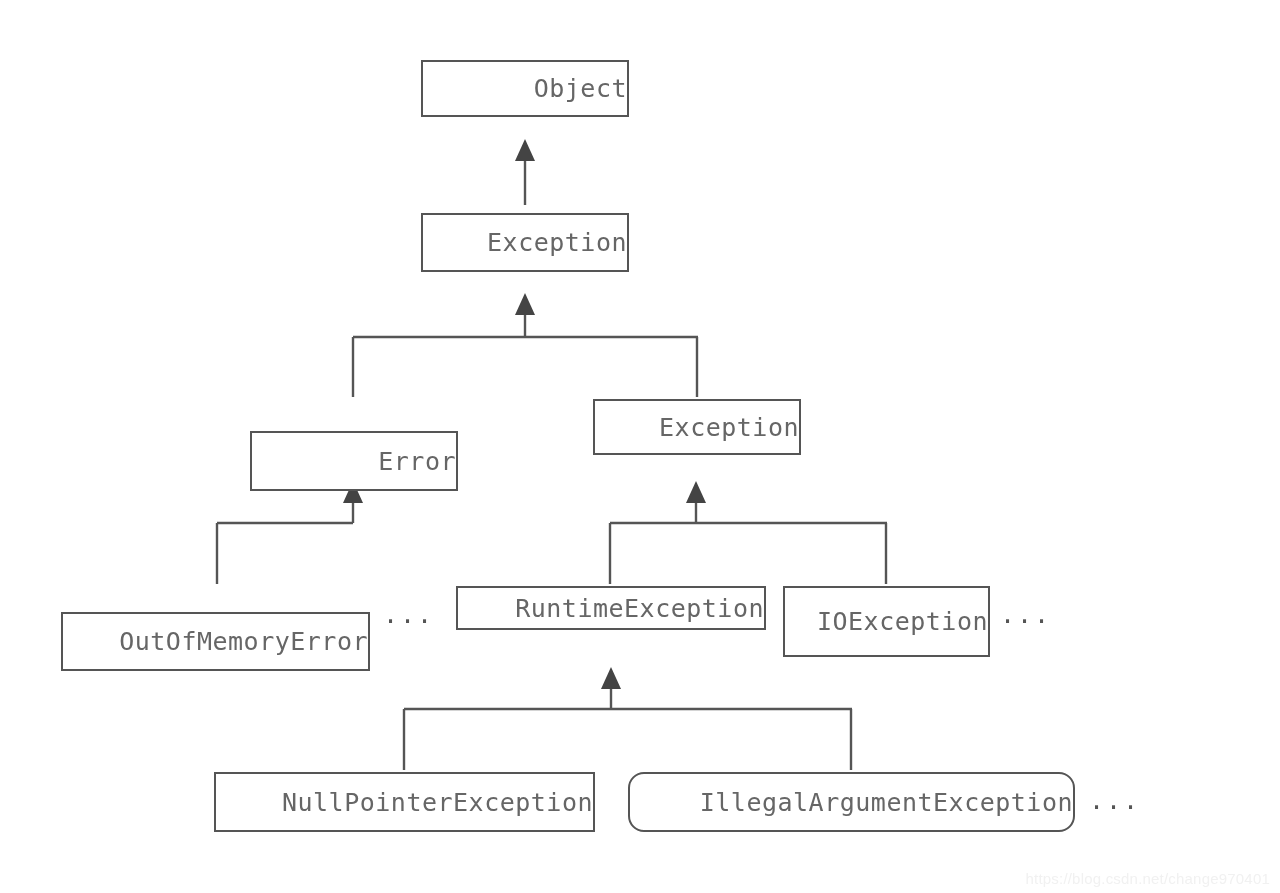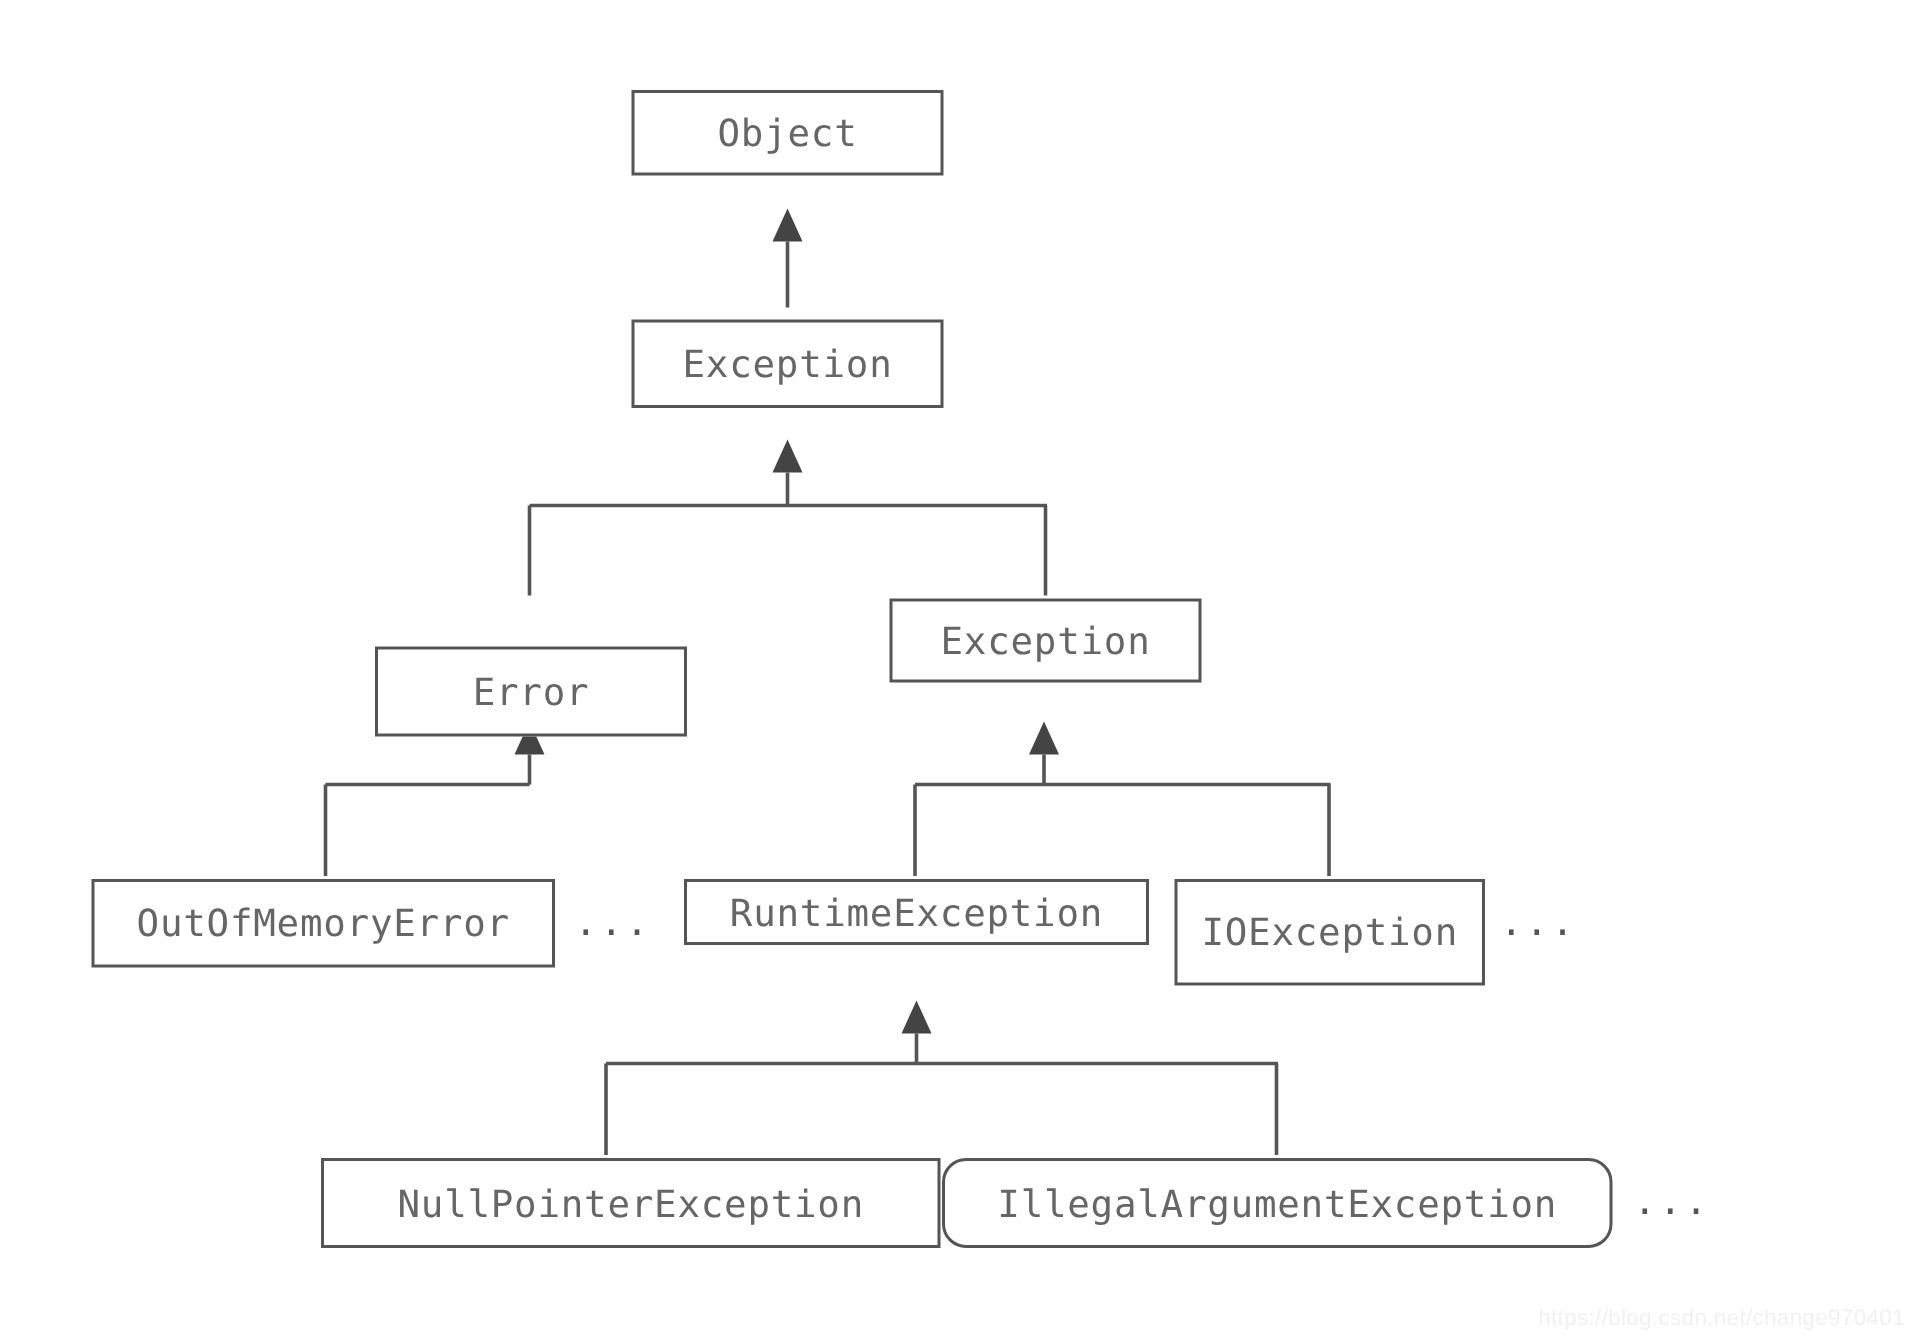--- a/index.html
+++ b/index.html
@@ -19,21 +19,21 @@
   }
 
   
   .class-box {
     position: absolute;
     box-sizing: border-box;
     background: #ffffff;
     border: 2px solid #555555;
     display: flex;
     align-items: center;
-    justify-content: center;
+    justify-content: flex-end;
   }
 
   .class-box-label {
     font-family: "DejaVu Sans Mono", "Liberation Mono", monospace;
     font-size: 25px;
     line-height: 1;
     color: #666666;
     letter-spacing: 0.5px;
     white-space: nowrap;
   }
@@ -122,30 +122,30 @@
       </div>
       <div class="class-box" style="left: 421px; top: 213px; width: 208px; height: 59px;">
         <span class="class-box-label">Exception</span>
       </div>
       <div class="class-box" style="left: 250px; top: 399px; width: 208px; height: 60px; margin-top: 32px;">
         <span class="class-box-label">Error</span>
       </div>
       <div class="class-box" style="left: 593px; top: 399px; width: 208px; height: 56px;">
         <span class="class-box-label">Exception</span>
       </div>
-      <div class="class-box" style="left: 61px; top: 586px; width: 309px; height: 59px;">
+      <div class="class-box" style="left: 61px; top: 612px; width: 309px; height: 59px;">
         <span class="class-box-label">OutOfMemoryError</span>
       </div>
       <div class="class-box" style="left: 456px; top: 586px; width: 310px; height: 44px;">
         <span class="class-box-label">RuntimeException</span>
       </div>
       <div class="class-box" style="left: 783px; top: 586px; width: 207px; height: 71px;">
         <span class="class-box-label">IOException</span>
       </div>
-      <div class="class-box" style="left: 214px; top: 772px; width: 413px; height: 60px;">
+      <div class="class-box" style="left: 214px; top: 772px; width: 381px; height: 60px;">
         <span class="class-box-label">NullPointerException</span>
       </div>
       <div class="class-box" style="left: 628px; top: 772px; width: 447px; height: 60px; border-radius: 16px;">
         <span class="class-box-label">IllegalArgumentException</span>
       </div>
     </div>
 
   <div id="ellipsis-layer">
       <div class="ellipsis" style="left: 383px; top: 602px;">...</div>
       <div class="ellipsis" style="left: 1000px; top: 602px;">...</div>

